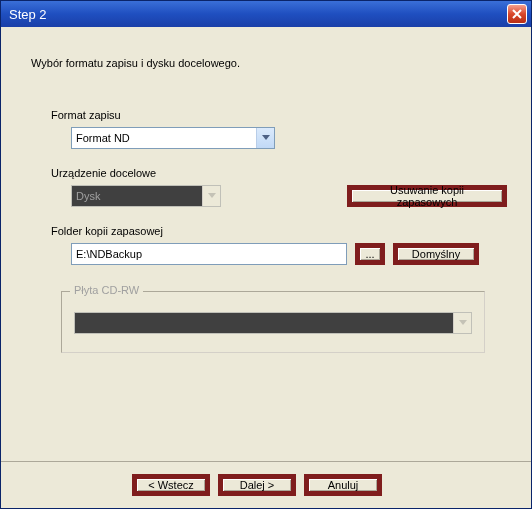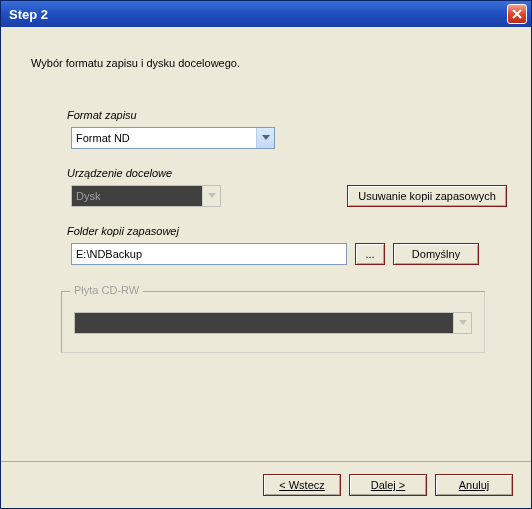--- a/index.html
+++ b/index.html
@@ -22,21 +22,21 @@
     flex-direction: column;
   }
   .titlebar {
     height: 26px;
     background: linear-gradient(to bottom, #3a6fd8 0%, #1f4fc0 50%, #1a3fa8 100%);
     display: flex;
     align-items: center;
     justify-content: space-between;
     padding: 0 4px 0 8px;
     color: #fff;
-    font-weight: bold;
+    font-weight: normal;
     font-size: 13px;
     gap: 28px;
   }
   .titlebar .close {
     width: 20px;
     height: 20px;
     background: linear-gradient(to bottom, #f59f8e 0%, #d9472b 50%, #b82e14 100%);
     border: 1px solid #fff;
     border-radius: 3px;
     display: flex;
@@ -53,24 +53,23 @@
     padding: 30px 24px 10px 30px;
     position: relative;
     display: flex;
     flex-direction: column;
   }
   .desc {
     margin-bottom: 40px;
     font-size: 11px;
   }
   .section-label {
-    margin-left: 36px;
+    margin-left: 20px;
     margin-bottom: 6px;
     font-size: 11px;
-    font-style: italic;
   }
   .row {
     display: flex;
     align-items: center;
     margin-bottom: 18px;
     margin-left: 40px;
   }
   .dropdown {
     height: 22px;
     background: #fff;
@@ -97,21 +96,21 @@
     justify-content: center;
   }
   .dropdown.disabled .arrow {
     background: #ece9d8;
     border-left: 1px solid #d4d0c8;
   }
   .dropdown .arrow svg { display:block; }
   .btn {
     height: 22px;
     background: #ece9d8;
-    border: 1px solid #7f1d1d;
+    border: 5px solid #7f1d1d;
     padding: 0 10px;
     font-size: 11px;
     font-family: inherit;
     cursor: pointer;
     display: inline-flex;
     align-items: center;
     justify-content: center;
     box-shadow: inset 1px 1px 0 #fff, inset -1px -1px 0 #aca899;
   }
   .btn.wide { width: 160px; }
@@ -137,23 +136,22 @@
     top: -8px;
     left: 8px;
     background: #ece9d8;
     padding: 0 4px;
     font-size: 11px;
   }
   .footer {
     border-top: 1px solid #aca899;
     padding: 12px 18px 12px 0;
     display: flex;
-    justify-content: flex-end;
+    justify-content: center;
     gap: 8px;
-    text-decoration: underline;
   }
   .footer .btn { width: 78px; }
 </style>
 </head>
 <body>
 
 <div class="window">
 
   <div class="titlebar">
     <span>Step 2</span>

